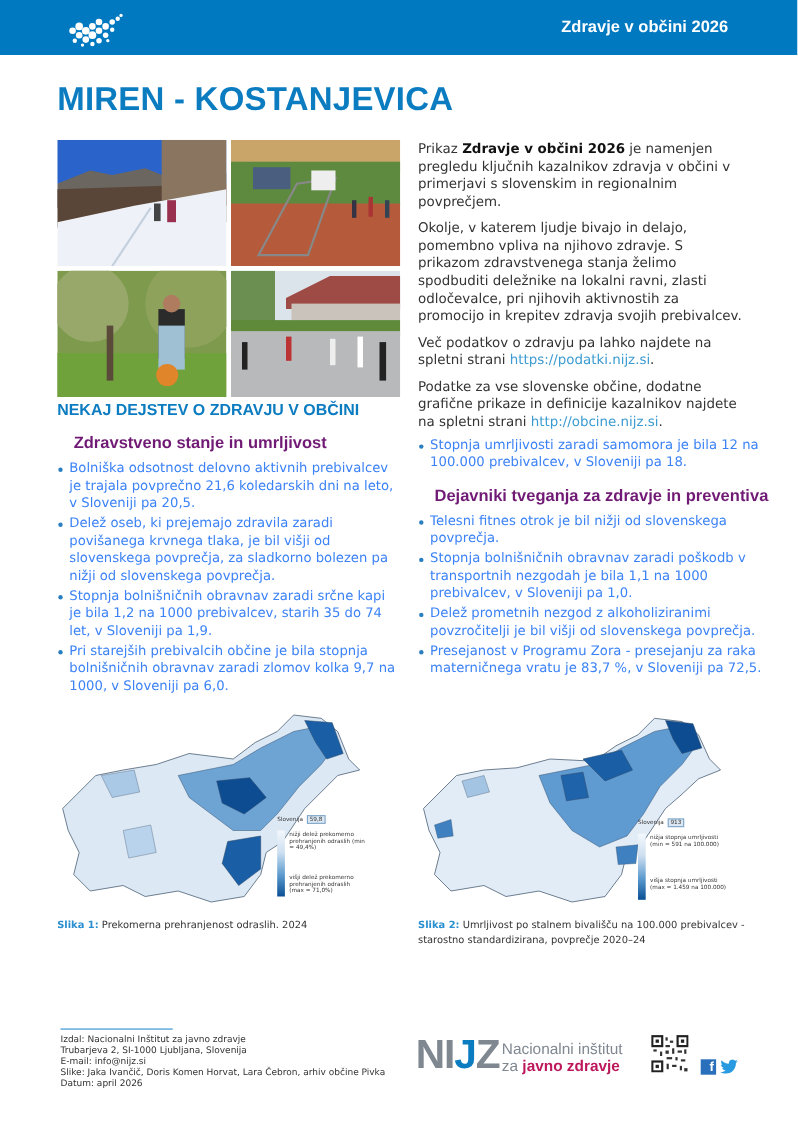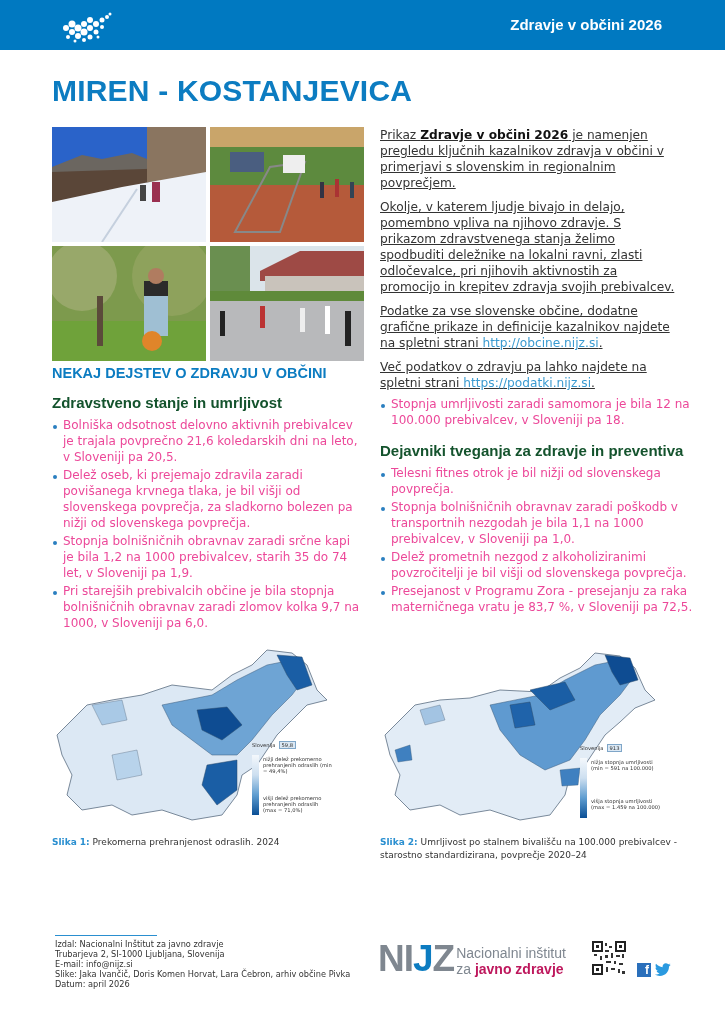--- a/index.html
+++ b/index.html
@@ -6,30 +6,30 @@
   html, body { width: 725px; height: 1024px; background: #ffffff; overflow: hidden; }
   body { font-family: "DejaVu Sans", "Liberation Sans", sans-serif; color: #222; position: relative; }
   .topbar { position: absolute; left: 0; top: 0; width: 725px; height: 50px; background: #0079c1; }
   .topbar .logo { position: absolute; left: 58px; top: 10px; width: 58px; height: 36px; }
   .topbar .brand { position: absolute; right: 63px; top: 16px; font-family: "Liberation Sans", sans-serif; font-weight: bold; font-size: 15px; color: #fff; }
   .title { position: absolute; left: 52px; top: 74px; font-family: "Liberation Sans", sans-serif; font-weight: bold; font-size: 30px; color: #0c7cc1; letter-spacing: 0.2px; }
   .photos { position: absolute; left: 52px; top: 127px; width: 312px; height: 234px; }
   .photo { position: absolute; width: 154px; height: 115px; overflow: hidden; }
   .photo svg { width: 100%; height: 100%; display: block; }
   .p1 { left: 0; top: 0; } .p2 { left: 158px; top: 0; } .p3 { left: 0; top: 119px; } .p4 { left: 158px; top: 119px; }
-  .intro { position: absolute; left: 380px; top: 127px; width: 300px; font-size: 12.2px; line-height: 16px; color: #333; text-decoration: underline; }
+  .intro { position: absolute; left: 380px; top: 127px; width: 300px; font-size: 12.2px; line-height: 16px; color: #333; }
   .intro p { margin-bottom: 8px; }
   .intro b { color: #111; }
   .intro a { color: #3b9bd1; text-decoration: none; }
   .sec-h { position: absolute; left: 52px; top: 365px; font-family: "Liberation Sans", sans-serif; font-weight: bold; font-size: 14.5px; color: #0c7cc1; }
-  .sub-h { font-family: "Liberation Sans", sans-serif; font-weight: bold; font-size: 15px; color: #14532d; }
+  .sub-h { font-family: "Liberation Sans", sans-serif; font-weight: bold; font-size: 15px; color: #701a75; margin-left: 15px; }
   .col-left { position: absolute; left: 52px; top: 394px; width: 310px; }
   .col-right { position: absolute; left: 380px; top: 394px; width: 320px; }
   ul.bul { list-style: none; margin-top: 6px; }
-  ul.bul li { position: relative; padding-left: 11px; font-size: 12px; line-height: 16px; color: #ec4899; margin-bottom: 2px; }
+  ul.bul li { position: relative; padding-left: 11px; font-size: 12px; line-height: 16px; color: #3b82f6; margin-bottom: 2px; }
   ul.bul li::before { content: ""; position: absolute; left: 1px; top: 8px; width: 4px; height: 4px; border-radius: 50%; background: #2a7fc0; }
   .col-right .sub-h { margin-top: 14px; }
   .map { position: absolute; width: 290px; height: 180px; }
   .map1 { left: 52px; top: 645px; } .map2 { left: 380px; top: 650px; }
   .legend { position: absolute; font-family: "DejaVu Sans", sans-serif; font-size: 5.2px; color: #333; }
   .legend .slo { display: flex; align-items: center; gap: 3px; }
   .legend .slo .val { border: 1px solid #7fa6c8; background: #dbe8f4; padding: 0 2px; }
   .legend .bar { position: absolute; width: 7px; height: 60px; background: linear-gradient(#f4f8fc, #cddff0, #5f9dd0, #0a4f95); }
   .legend .lo, .legend .hi { position: absolute; left: 11px; width: 70px; line-height: 6px; }
   .caption { position: absolute; font-size: 9px; line-height: 13px; color: #333; }
@@ -133,22 +133,22 @@
       <rect x="90" y="62" width="5" height="24" fill="#eee"></rect>
         <rect x="115" y="60" width="5" height="28" fill="#fff"></rect>
         <rect x="135" y="65" width="6" height="35" fill="#222"></rect>
     </svg>
   </div>
 </div>
 
 <div class="intro">
   <p><span>Prikaz </span><b>Zdravje v občini 2026</b><span> je namenjen pregledu ključnih kazalnikov zdravja v občini v primerjavi s slovenskim in regionalnim povprečjem.</span></p>
   <p>Okolje, v katerem ljudje bivajo in delajo, pomembno vpliva na njihovo zdravje. S prikazom zdravstvenega stanja želimo spodbuditi deležnike na lokalni ravni, zlasti odločevalce, pri njihovih aktivnostih za promocijo in krepitev zdravja svojih prebivalcev.</p>
+  <p><span>Več podatkov o zdravju pa lahko najdete na spletni strani </span><a>https://podatki.nijz.si</a><span>.</span></p>
   <p><span>Podatke za vse slovenske občine, dodatne grafične prikaze in definicije kazalnikov najdete na spletni strani </span><a>http://obcine.nijz.si</a><span>.</span></p>
-  <p><span>Več podatkov o zdravju pa lahko najdete na spletni strani </span><a>https://podatki.nijz.si</a><span>.</span></p>
 </div>
 
 <h2 class="sec-h">NEKAJ DEJSTEV O ZDRAVJU V OBČINI</h2>
 
 <div class="col-left">
   <h3 class="sub-h">Zdravstveno stanje in umrljivost</h3>
   <ul class="bul">
     <li>Bolniška odsotnost delovno aktivnih prebivalcev je trajala povprečno 21,6 koledarskih dni na leto, v Sloveniji pa 20,5.</li>
     <li>Delež oseb, ki prejemajo zdravila zaradi povišanega krvnega tlaka, je bil višji od slovenskega povprečja, za sladkorno bolezen pa nižji od slovenskega povprečja.</li>
     <li>Stopnja bolnišničnih obravnav zaradi srčne kapi je bila 1,2 na 1000 prebivalcev, starih 35 do 74 let, v Sloveniji pa 1,9.</li>

